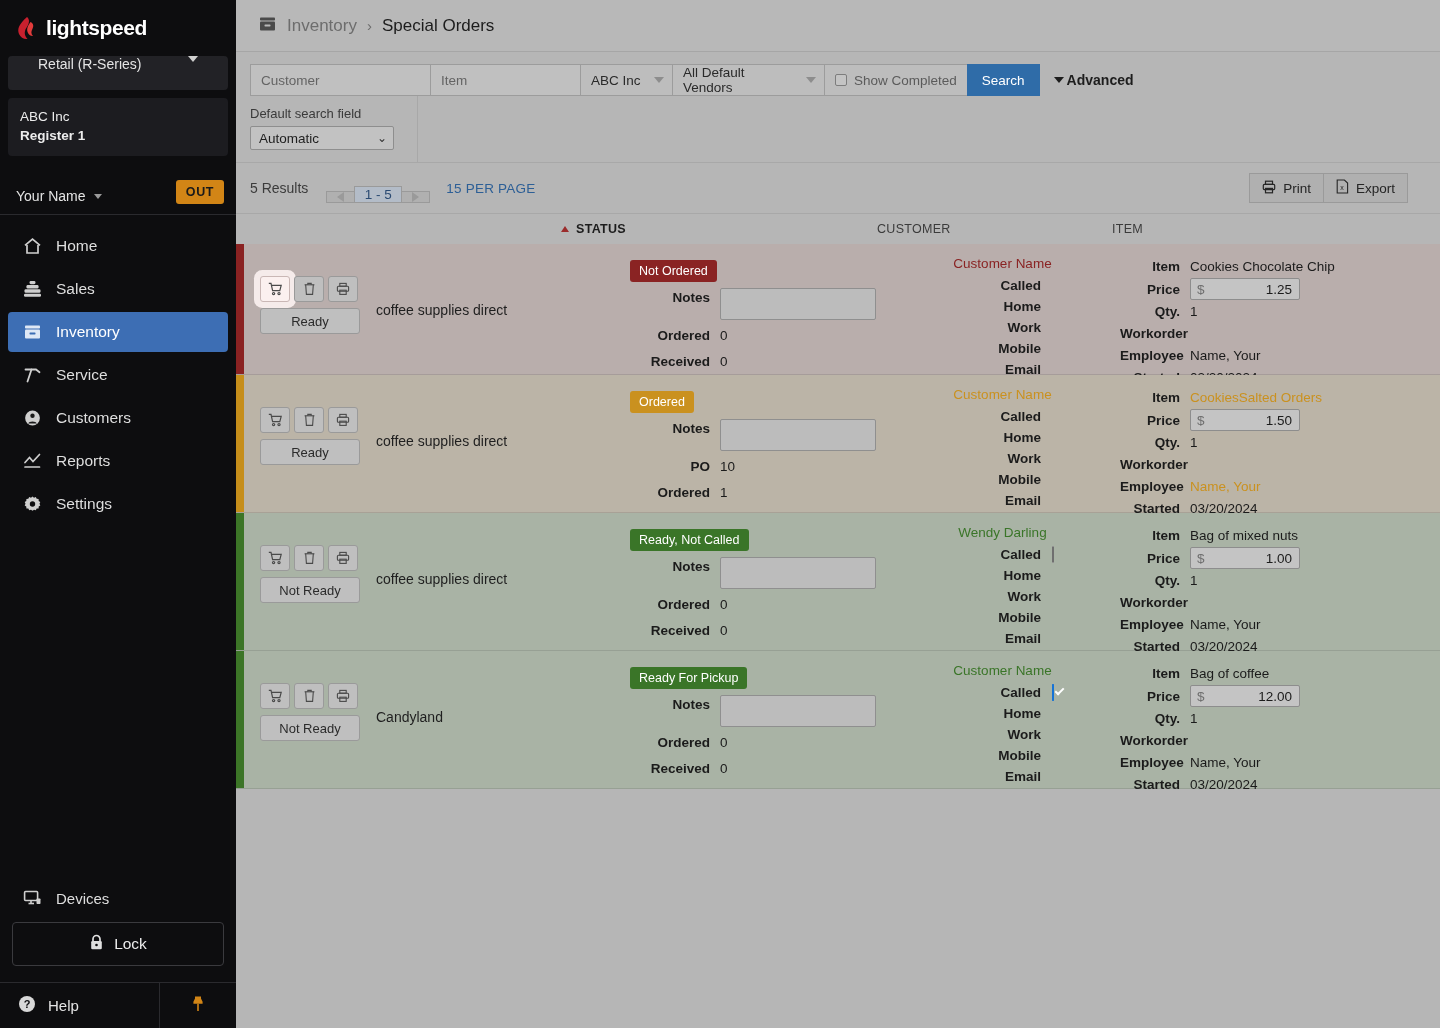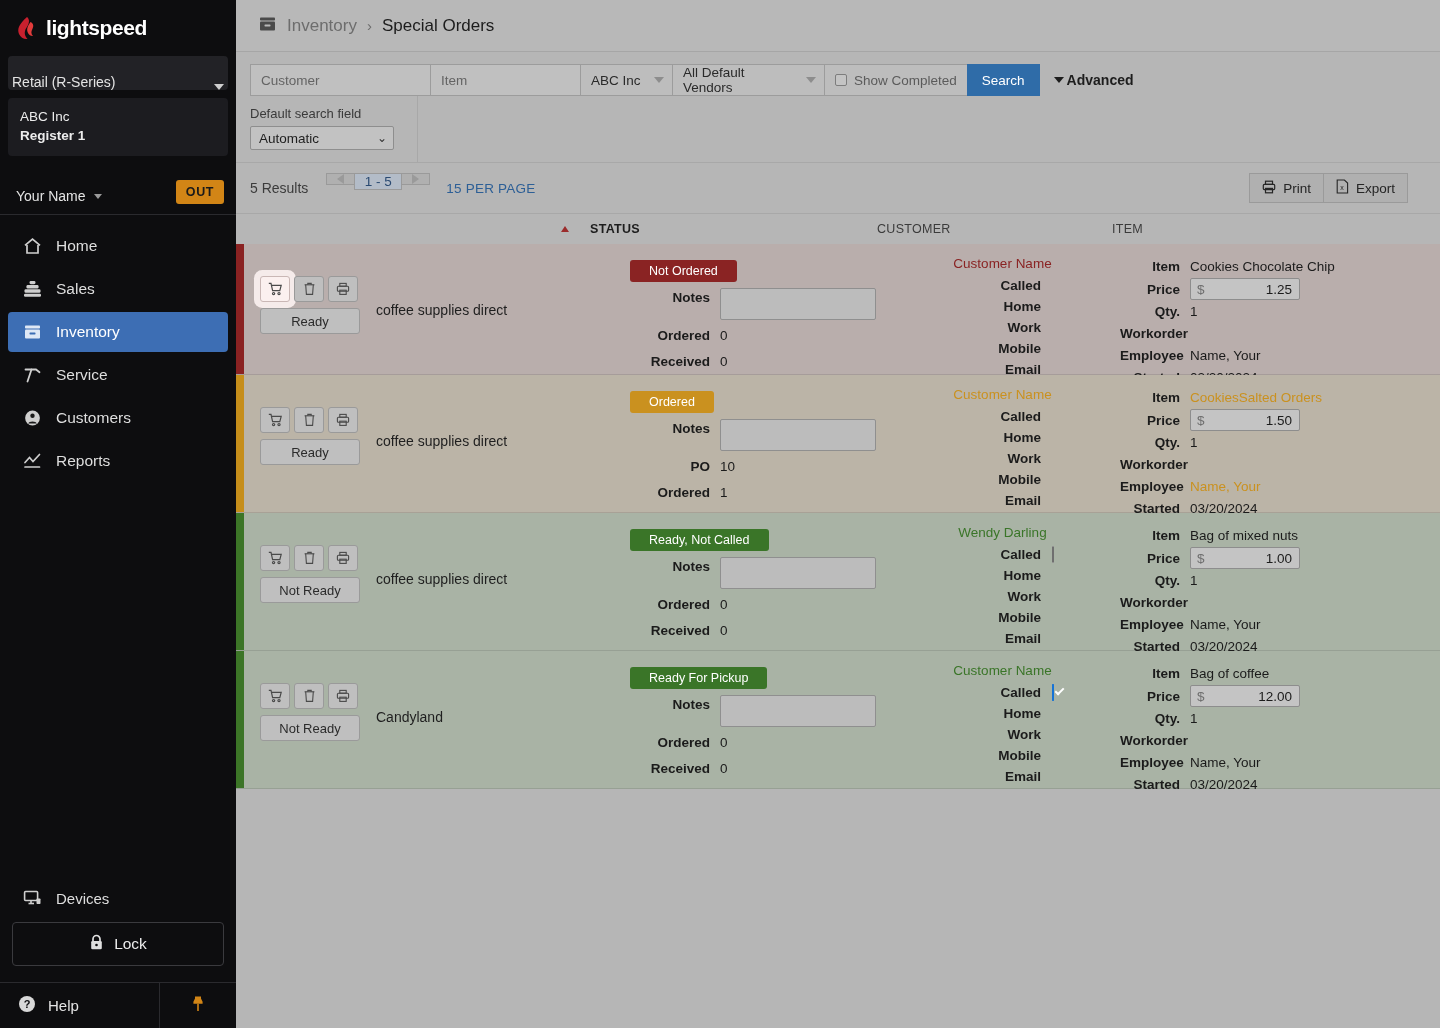--- a/index.html
+++ b/index.html
@@ -22,22 +22,22 @@
   }
   .brand { display: flex; align-items: center; gap: 8px; padding: 16px 16px 10px 16px; }
   .brand-mark { width: 22px; height: 24px; flex: 0 0 22px; }
   .brand-text { font-size: 21px; font-weight: 700; letter-spacing: -0.4px; color: #fff; }
 
   .select-box {
     margin: 6px 8px 0 8px;
     background: #222226;
     border-radius: 4px;
     height: 34px;
-    display: flex; align-items: flex-end; justify-content: space-between;
-    padding: 0 4px;
+    display: flex; align-items: flex-start; justify-content: space-between;
+    padding: 0 30px;
     font-size: 14px; color: #e4e4e4;
     cursor: pointer;
   }
   .caret-down {
     width: 0; height: 0;
     border-left: 5px solid transparent; border-right: 5px solid transparent;
     border-top: 6px solid #cfcfcf;
   }
   .register-box {
     margin: 8px 8px 0 8px;
@@ -163,21 +163,21 @@
     padding: 0 6px 0 8px; font-size: 13.5px; color: #1e1e1e; cursor: pointer;
   }
   .chev { font-size: 12px; color: #333; line-height: 1; }
 
   .resbar {
     height: 52px; display: flex; align-items: center;
     padding: 0 32px 0 14px; border-top: 1px solid #a8a8a8; border-bottom:1px solid #a8a8a8;
     background: #b6b6b6; flex: 0 0 52px;
   }
   .res-count { font-size: 14px; color: #3b3b3b; margin-right: 18px; }
-  .pager { display: flex; align-items: flex-start; height: 30px; }
+  .pager { display: flex; align-items: flex-end; height: 30px; }
   .pg-arrow {
     width: 28px; background: #b0b0b0; border: 1px solid #9a9a9a;
     display: flex; align-items: center; justify-content: center; cursor: pointer;
   }
   .pg-arrow.left { border-right: none; }
   .pg-arrow.right { border-left: none; }
   .tri-l { width:0;height:0;border-top:5px solid transparent;border-bottom:5px solid transparent;border-right:7px solid #9a9a9a; }
   .tri-r { width:0;height:0;border-top:5px solid transparent;border-bottom:5px solid transparent;border-left:7px solid #9a9a9a; }
   .pg-cur {
     min-width: 48px; background: #b3bcc8; border: 1px solid #9a9a9a;
@@ -192,21 +192,21 @@
   }
   .tbtn + .tbtn { border-left: none; }
 
   .colhead {
     height: 30px; display: flex; align-items: center;
     background: #b6b6b6; font-size: 12.5px; color: #3b3b3b;
     letter-spacing: 0.3px; position: relative; flex: 0 0 30px;
   }
   .ch { position: absolute; }
   .ch.vendor { left: 130px; }
-  .ch.status { left: 325px; display:flex; align-items:center; gap:21px; font-weight: 700; color:#1d1d1d;}
+  .ch.status { left: 325px; display:flex; align-items:center; gap:7px; font-weight: 700; color:#1d1d1d;}
   .ch.customer { left: 641px; }
   .ch.item { left: 876px; }
   .sort-caret { width:0;height:0;border-left:4px solid transparent;border-right:4px solid transparent;border-bottom:6px solid #9b2c2c; }
 
   
   .rows { flex: 1 1 auto; overflow: hidden; }
   .row {
     display: flex; position: relative;
     border-bottom: 1px solid rgba(0,0,0,0.10);
   }
@@ -231,21 +231,21 @@
     margin-top: 6px; width: 100px; height: 26px; background: #bfbfbf;
     border: 1px solid #9a9a9a; border-radius: 3px;
     display: flex; align-items: center; justify-content: center;
     font-size: 13px; color: #2b2b2b; cursor: pointer;
   }
   .vendor { position: absolute; left: 132px; top: 58px; font-size: 14px; color: #1f1f1f; }
 
   .status-col { position: absolute; left: 326px; top: 16px; width: 430px; }
   .badge {
     display: inline-block; color: #fff; font-size: 12.5px;
-    padding: 4px 19px; border-radius: 3px; margin-left: 60px;
+    padding: 4px 9px; border-radius: 3px; margin-left: 60px;
   }
   .badge.b-red { background: #8a2323; }
   .badge.b-amber { background: #ca911f; }
   .badge.b-green { background: #3a7528; }
 
   .kv { display: flex; align-items: flex-start; margin-top: 6px; }
   .kv .k {
     width: 150px; text-align: right; padding-right: 10px;
     font-size: 13.5px; font-weight: 700; color: #1b1b1b; line-height: 20px;
   }
@@ -382,20 +382,29 @@
       <div class="nav-item">
         <span class="nav-ico">
           <svg width="19" height="18" viewBox="0 0 19 18" fill="none" stroke="#cfcfcf" stroke-width="1.7" stroke-linecap="round">
             <path d="M2 10.5 L6.5 5.5 L10 9.5 L16.5 2.5"></path>
               <path d="M2 15 H16.5"></path>
           </svg>
         </span>
         <span>Reports</span>
       </div>
 
+      <div class="nav-item">
+        <span class="nav-ico">
+          <svg width="19" height="18" viewBox="0 0 19 18">
+            <path d="M9.5 1.6 l1.5 1.1 1.8-.6 .9 1.7 1.9 .2 .1 1.9 1.6 1.1-.8 1.7 .8 1.7-1.6 1.1-.1 1.9-1.9 .2-.9 1.7-1.8-.6-1.5 1.1-1.5-1.1-1.8 .6-.9-1.7-1.9-.2-.1-1.9-1.6-1.1 .8-1.7-.8-1.7 1.6-1.1 .1-1.9 1.9-.2 .9-1.7 1.8 .6z" fill="#cfcfcf"></path>
+            <circle cx="9.5" cy="9" r="2.7" fill="#0d0d0f"></circle>
+          </svg>
+        </span>
+        <span>Settings</span>
+      </div>
     </div>
 
     <div class="sidebar-spacer"></div>
 
     <div class="devices-item">
       <span class="nav-ico">
         <svg width="19" height="18" viewBox="0 0 19 18" fill="none" stroke="#cfcfcf" stroke-width="1.6">
           <rect x="1.6" y="2.5" width="13" height="9" rx="1"></rect>
           <path d="M5.5 14.5 H11"></path>
             <path d="M8 11.5 V14.5"></path>

